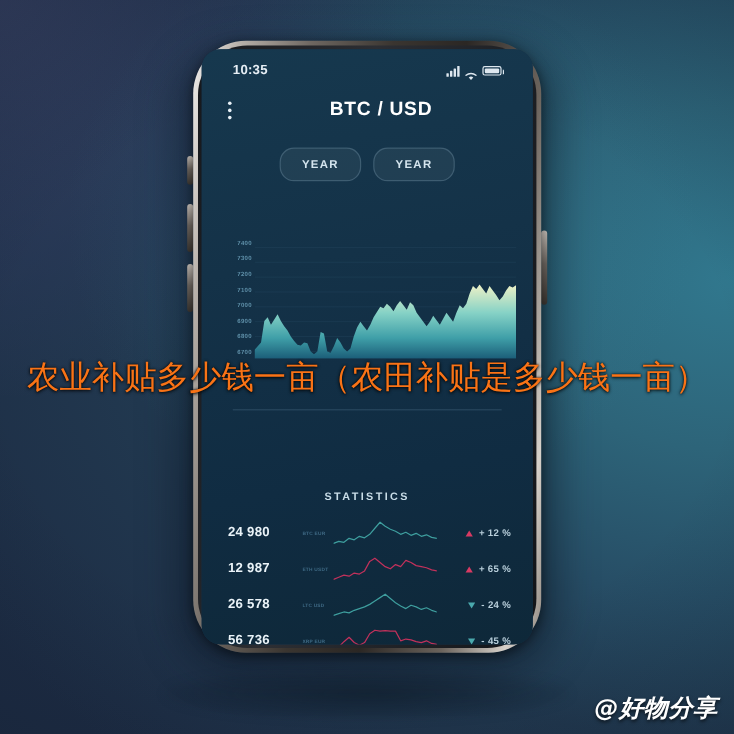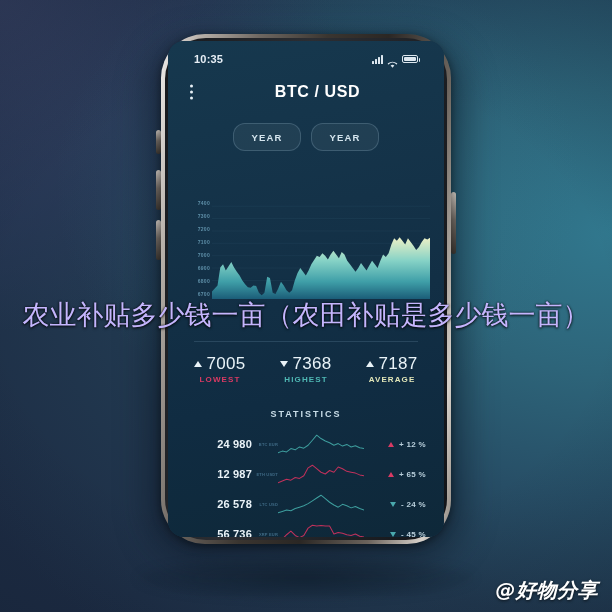--- a/index.html
+++ b/index.html
@@ -199,21 +199,21 @@
 
   
   .stats-title{
     position:absolute; left:0; top:368px; width:100%; text-align:center;
     font-size:9px; font-weight:700; letter-spacing:2px; color:#c9dde8;
   }
   .stat-rows{
     position:absolute; left:22px; right:18px; top:388px;
   }
   .stat-row{
-    height:30px; display:flex; align-items:center;text-align:right;
+    height:30px; display:flex; align-items:center;
   }
   .stat-num{
     width:62px; font-size:11px; font-weight:700; color:#eaf3f8; letter-spacing:0.2px;
   }
   .stat-sub{
     width:26px; font-size:4px; line-height:1.25; color:#3f6a85; font-weight:700;
     letter-spacing:0.2px; overflow:hidden;
   }
   .spark{ flex:1; height:22px; }
   .spark svg{ display:block; width:100%; height:100%; }
@@ -232,21 +232,21 @@
 
   
   .caption-band{
     position:absolute; left:0; top:292px; width:612px; height:46px;
     z-index:40; pointer-events:none;
   }
   .caption-text{
     position:absolute; left:0; top:0; width:612px;
     text-align:center;
     font-family:"DejaVu Sans", sans-serif;
-    font-size:27px; font-weight:400; color:#c4b5fd;
+    font-size:27px; font-weight:400; color:#f97316;
     line-height:46px; letter-spacing:0px;
     text-shadow:0 1px 3px rgba(0,0,0,0.85), 0 0 2px rgba(0,0,0,0.8);
     white-space:nowrap;
   }
 
   
   .watermark{
     position:absolute; right:14px; bottom:8px; z-index:50;
     font-family:"DejaVu Sans", sans-serif;
     font-size:20px; font-weight:700; font-style:italic;
@@ -343,43 +343,20 @@
                   <line x1="0" x2="200" y1="81.25" y2="81.25" class="gridline"></line>
                   <line x1="0" x2="200" y1="93.75" y2="93.75" class="gridline"></line>
                 </g>
               <path id="area-path" fill="url(#areaGrad)" d="M0,100 L0.00,92.50 L2.53,89.38 L5.06,86.25 L7.59,68.13 L10.13,65.00 L12.66,71.25 L15.19,66.88 L17.72,62.50 L20.25,68.13 L22.78,72.50 L25.32,76.25 L27.85,81.25 L30.38,85.00 L32.91,88.13 L35.44,88.75 L37.97,86.25 L40.51,86.88 L43.04,93.75 L45.57,96.25 L48.10,93.75 L50.63,77.50 L53.16,78.75 L55.70,93.75 L58.23,95.00 L60.76,89.38 L63.29,82.50 L65.82,86.25 L68.35,91.25 L70.89,93.75 L73.42,91.25 L75.95,81.25 L78.48,73.75 L81.01,68.75 L83.54,72.50 L86.08,76.25 L88.61,71.25 L91.14,65.00 L93.67,60.63 L96.20,56.25 L98.73,57.50 L101.27,53.75 L103.80,56.25 L106.33,60.00 L108.86,55.00 L111.39,51.25 L113.92,55.00 L116.46,58.75 L118.99,52.50 L121.52,55.00 L124.05,61.25 L126.58,65.00 L129.11,68.75 L131.65,72.50 L134.18,68.75 L136.71,63.75 L139.24,67.50 L141.77,71.25 L144.30,66.25 L146.84,61.25 L149.37,65.00 L151.90,68.75 L154.43,61.25 L156.96,55.00 L159.49,57.50 L162.03,53.75 L164.56,45.00 L167.09,38.75 L169.62,41.25 L172.15,37.50 L174.68,41.25 L177.22,45.00 L179.75,38.75 L182.28,42.50 L184.81,46.25 L187.34,50.63 L189.87,47.50 L192.41,42.50 L194.94,38.75 L197.47,40.00 L200.00,38.13 L200,100 Z"></path>
             </svg>
           </div>
         </div>
 
         <div class="divider"></div>
 
-        <div class="trio">
-          <div class="trio-col">
-            <div class="trio-top">
-              <span class="t-up"></span>
-              <span class="trio-val">7005</span>
-            </div>
-            <div class="trio-lbl" style="color:#d93a63">LOWEST</div>
-          </div>
-          <div class="trio-col">
-            <div class="trio-top">
-              <span class="t-dn"></span>
-              <span class="trio-val">7368</span>
-            </div>
-            <div class="trio-lbl" style="color:#4fb8b4">HIGHEST</div>
-          </div>
-          <div class="trio-col">
-            <div class="trio-top">
-              <span class="t-up"></span>
-              <span class="trio-val">7187</span>
-            </div>
-            <div class="trio-lbl" style="color:#e2e6b8">AVERAGE</div>
-          </div>
-        </div>
 
         <div class="stats-title">STATISTICS</div>
         <div class="stat-rows">
 
           <div class="stat-row">
             <div class="stat-num">24 980</div>
             <div class="stat-sub">BTC
 EUR</div>
             <div class="spark">
                 <svg class="spark-svg" viewBox="0 0 120 30" preserveAspectRatio="none">

